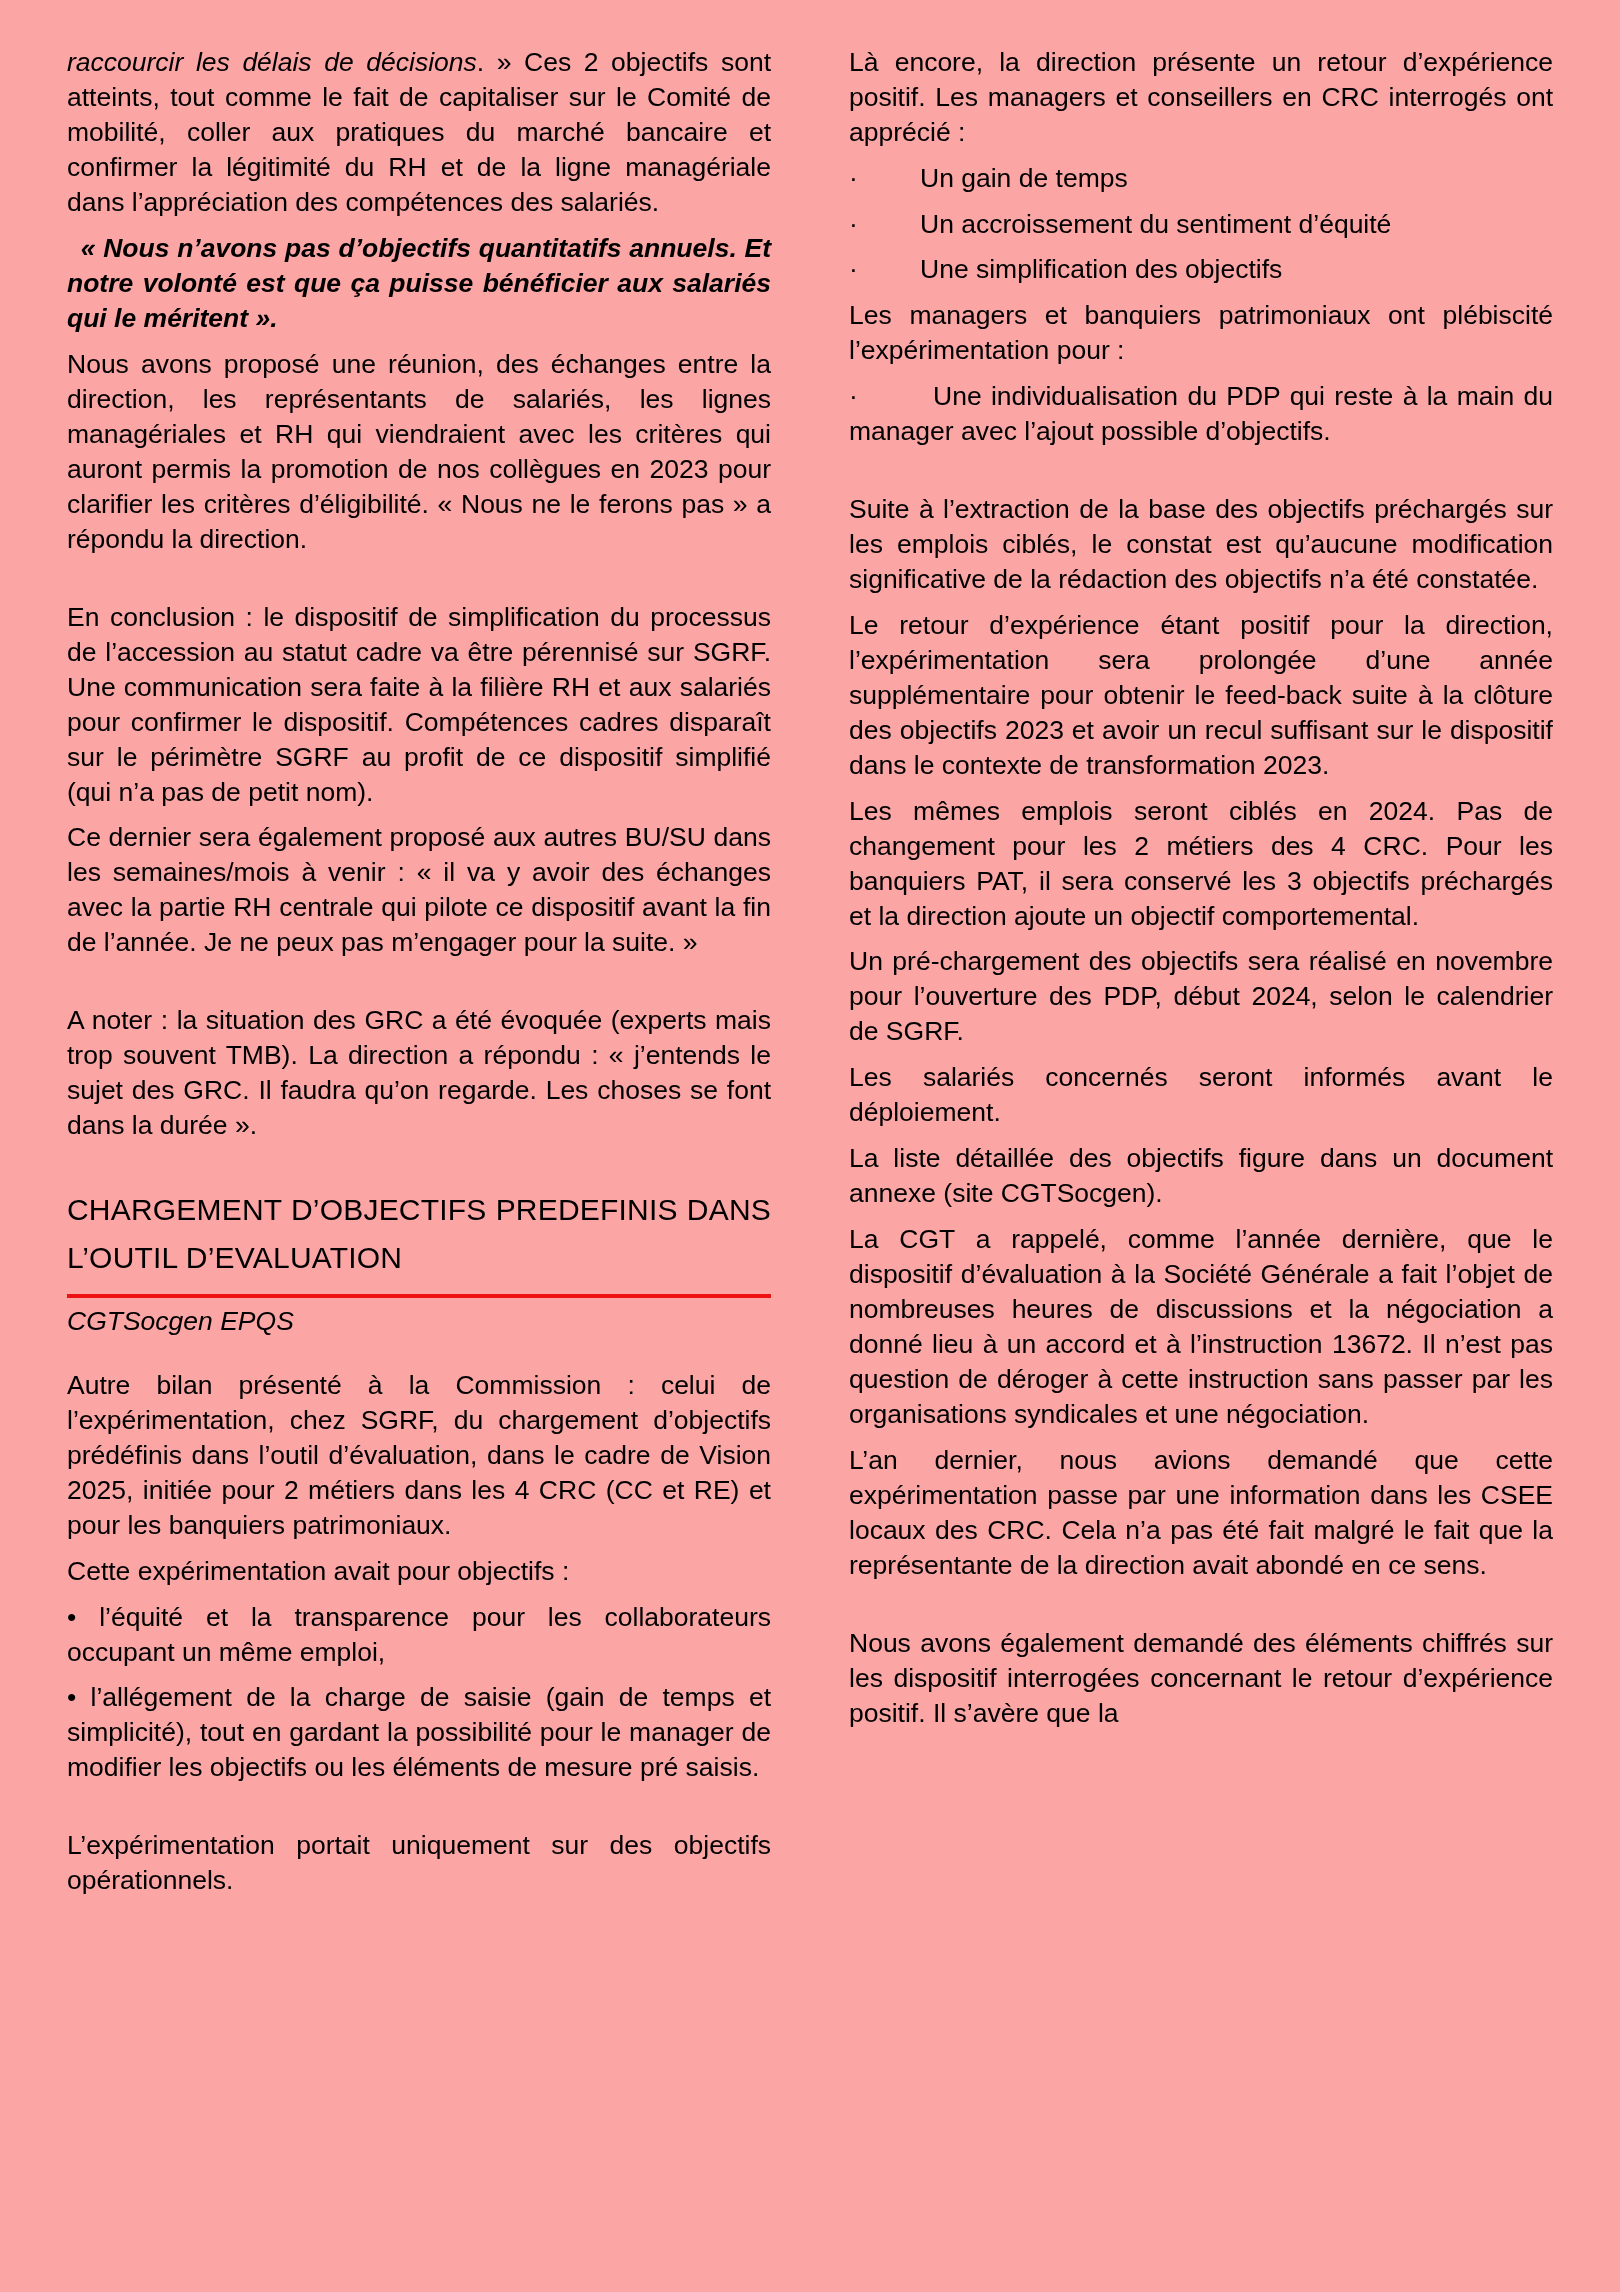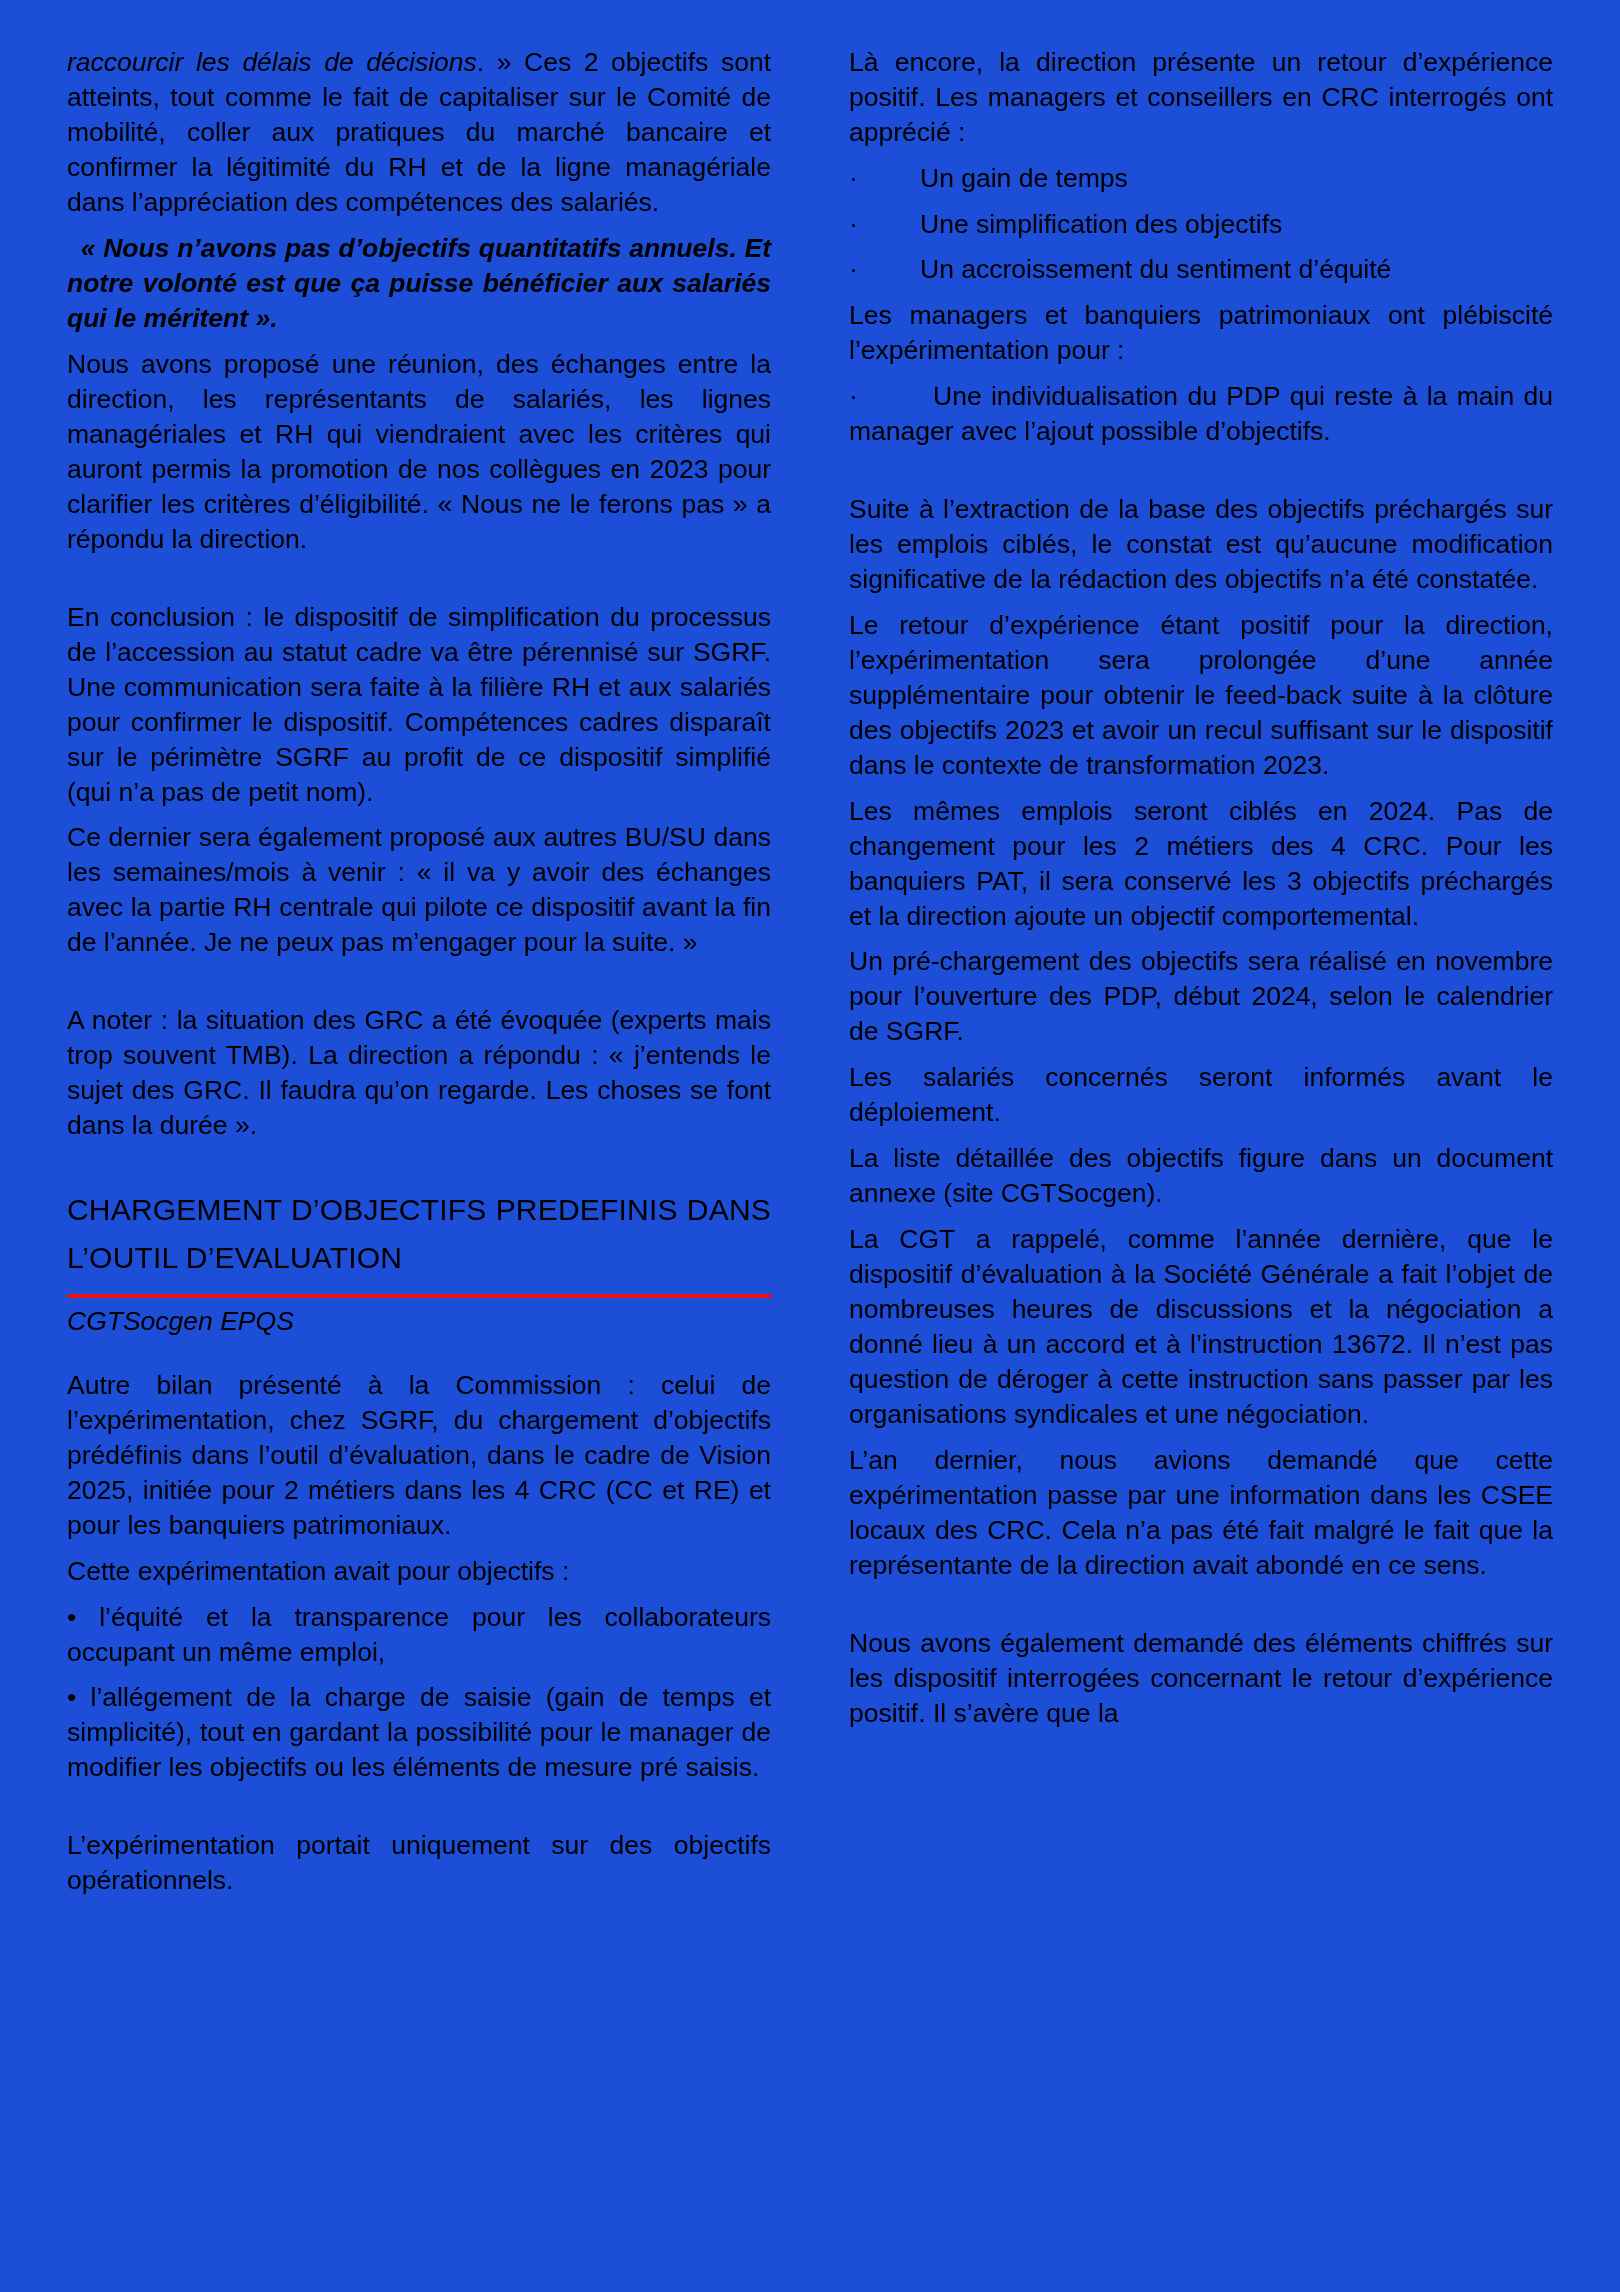--- a/index.html
+++ b/index.html
@@ -5,21 +5,21 @@
   html, body {
     margin: 0;
     padding: 0;
     background: #ffffff;
   }
   .page {
     position: relative;
     width: 1620px;
     height: 2293px;
     box-sizing: border-box;
-    background: #1d4ed8;
+    background: #fca5a5;
     font-family: "Liberation Sans", "DejaVu Sans", sans-serif;
     color: #000000;
     padding: 45px 101px 0 67px;
     overflow: hidden;
   }
   .cols {
     display: flex;
     gap: 78px;
   }
   .col {
@@ -87,22 +87,22 @@
       <p>• l’équité et la transparence pour les collaborateurs occupant un même emploi,</p>
       <p>• l’allégement de la charge de saisie (gain de temps et simplicité), tout en gardant la possibilité pour le manager de modifier les objectifs ou les éléments de mesure pré saisis.</p>
 
       <p class="gap-before">L’expérimentation portait uniquement sur des objectifs opérationnels.</p>
     </div>
 
     <div class="col">
       <p>Là encore, la direction présente un retour d’expérience positif. Les managers et conseillers en CRC interrogés ont apprécié&nbsp;:</p>
 
       <p class="dot-item"><span class="tab">·</span><span>Un gain de temps</span></p>
+      <p class="dot-item"><span class="tab">·</span><span>Un accroissement du sentiment d’équité</span></p>
       <p class="dot-item"><span class="tab">·</span><span>Une simplification des objectifs</span></p>
-      <p class="dot-item"><span class="tab">·</span><span>Un accroissement du sentiment d’équité</span></p>
 
       <p>Les managers et banquiers patrimoniaux ont plébiscité l’expérimentation pour&nbsp;:</p>
 
       <p class="dot-item deep"><span class="tab">·</span><span>Une individualisation du PDP qui reste à la main du manager avec l’ajout possible d’objectifs.</span></p>
 
       <p class="gap-before">Suite à l’extraction de la base des objectifs préchargés sur les emplois ciblés, le constat est qu’aucune modification significative de la rédaction des objectifs n’a été constatée.</p>
       <p>Le retour d’expérience étant positif pour la direction, l’expérimentation sera prolongée d’une année supplémentaire pour obtenir le feed-back suite à la clôture des objectifs 2023 et avoir un recul suffisant sur le dispositif dans le contexte de transformation 2023.</p>
       <p>Les mêmes emplois seront ciblés en 2024. Pas de changement pour les 2 métiers des 4 CRC. Pour les banquiers PAT, il sera conservé les 3 objectifs préchargés et la direction ajoute un objectif comportemental.</p>
       <p>Un pré-chargement des objectifs sera réalisé en novembre pour l’ouverture des PDP, début 2024, selon le calendrier de SGRF.</p>
       <p>Les salariés concernés seront informés avant le déploiement.</p>

